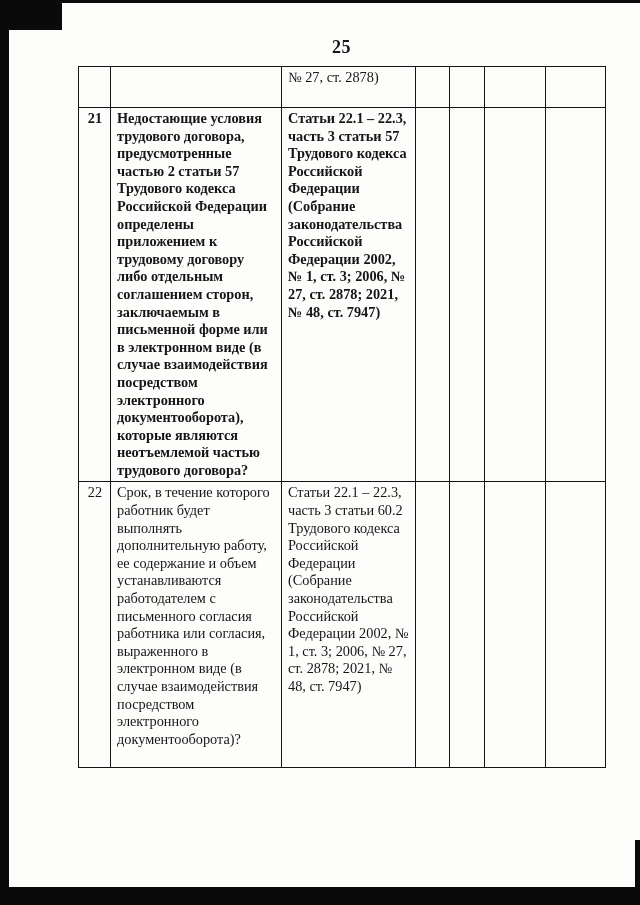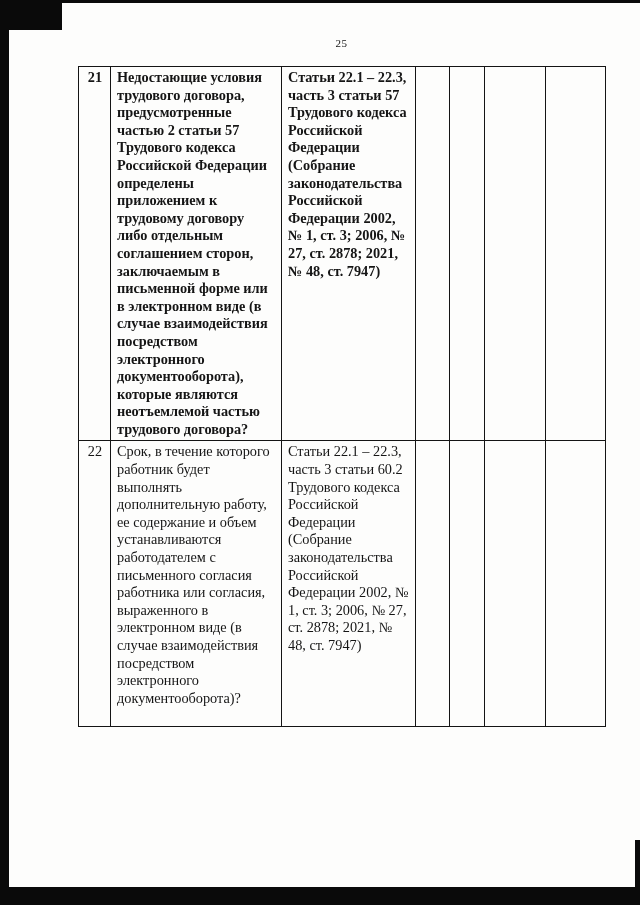--- a/index.html
+++ b/index.html
@@ -26,22 +26,23 @@
   .scan-top    { left: 0; top: 0; width: 640px; height: 3px; }
   .scan-bottom { left: 0; top: 887px; width: 640px; height: 18px; }
   .scan-right  { right: 0; top: 840px; width: 5px; height: 65px; }
 
   .page-number {
     position: absolute;
     top: 37px;
     left: 78px;
     width: 527px;
     text-align: center;
-    font-size: 11px;
+    font-size: 18px;
     letter-spacing: 0.5px;
+    font-weight: bold;
   }
 
   table.doc-table {
     position: absolute;
     left: 78px;
     top: 66px;
     width: 527px;
     border-collapse: collapse;
     table-layout: fixed;
   }
@@ -75,20 +76,29 @@
     <colgroup>
       <col style="width:32px">
       <col style="width:171px">
       <col style="width:134px">
       <col style="width:34px">
       <col style="width:35px">
       <col style="width:61px">
       <col style="width:60px">
     </colgroup>
     <tbody>
+      <tr class="r-cont">
+        <td class="c-num"></td>
+        <td class="c-q"></td>
+        <td class="c-ref">№ 27, ст. 2878)</td>
+        <td></td>
+        <td></td>
+        <td></td>
+        <td></td>
+      </tr>
       <tr class="r-21">
         <td class="c-num">21</td>
         <td class="c-q">Недостающие условия трудового договора, предусмотренные частью 2 статьи 57 Трудового кодекса Российской Федерации определены приложением к трудовому договору либо отдельным соглашением сторон, заключаемым в письменной форме или в электронном виде (в случае взаимодействия посредством электронного документооборота), которые являются неотъемлемой частью трудового договора?</td>
         <td class="c-ref">Статьи 22.1 – 22.3, часть 3 статьи 57 Трудового кодекса Российской Федерации (Собрание законодательства Российской Федерации 2002, № 1, ст. 3; 2006, № 27, ст. 2878; 2021, № 48, ст. 7947)</td>
         <td></td>
         <td></td>
         <td></td>
         <td></td>
       </tr>
       <tr class="r-22">

